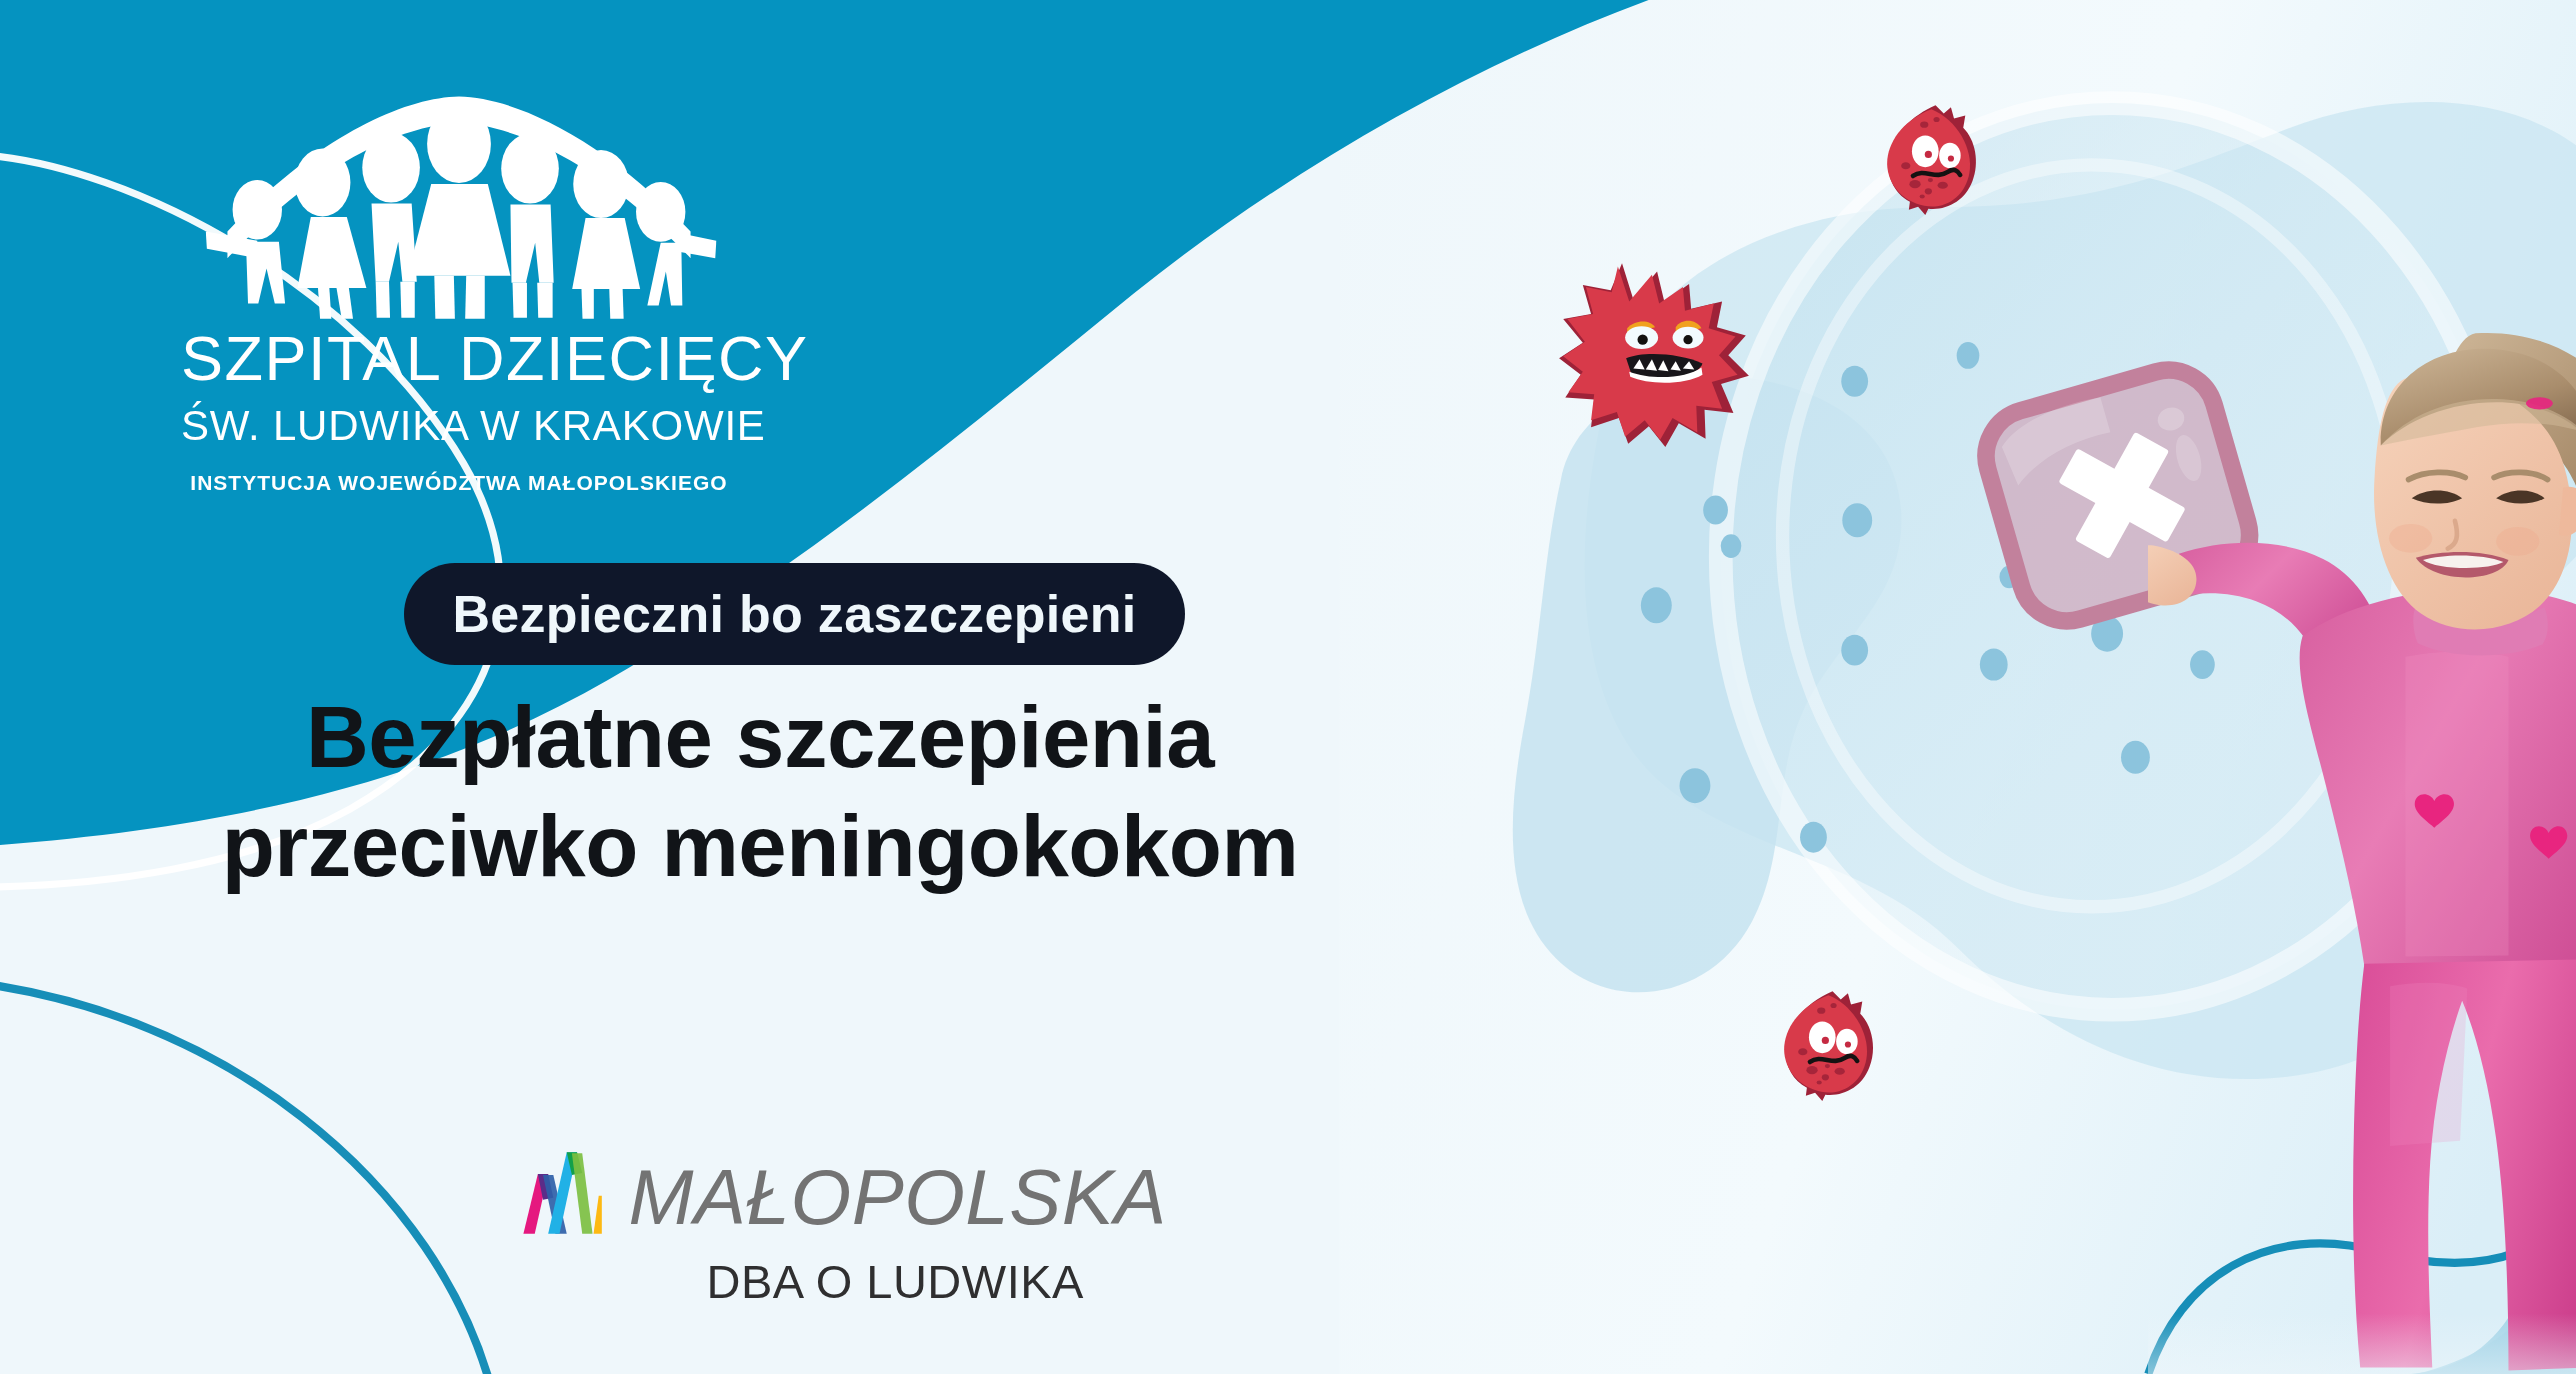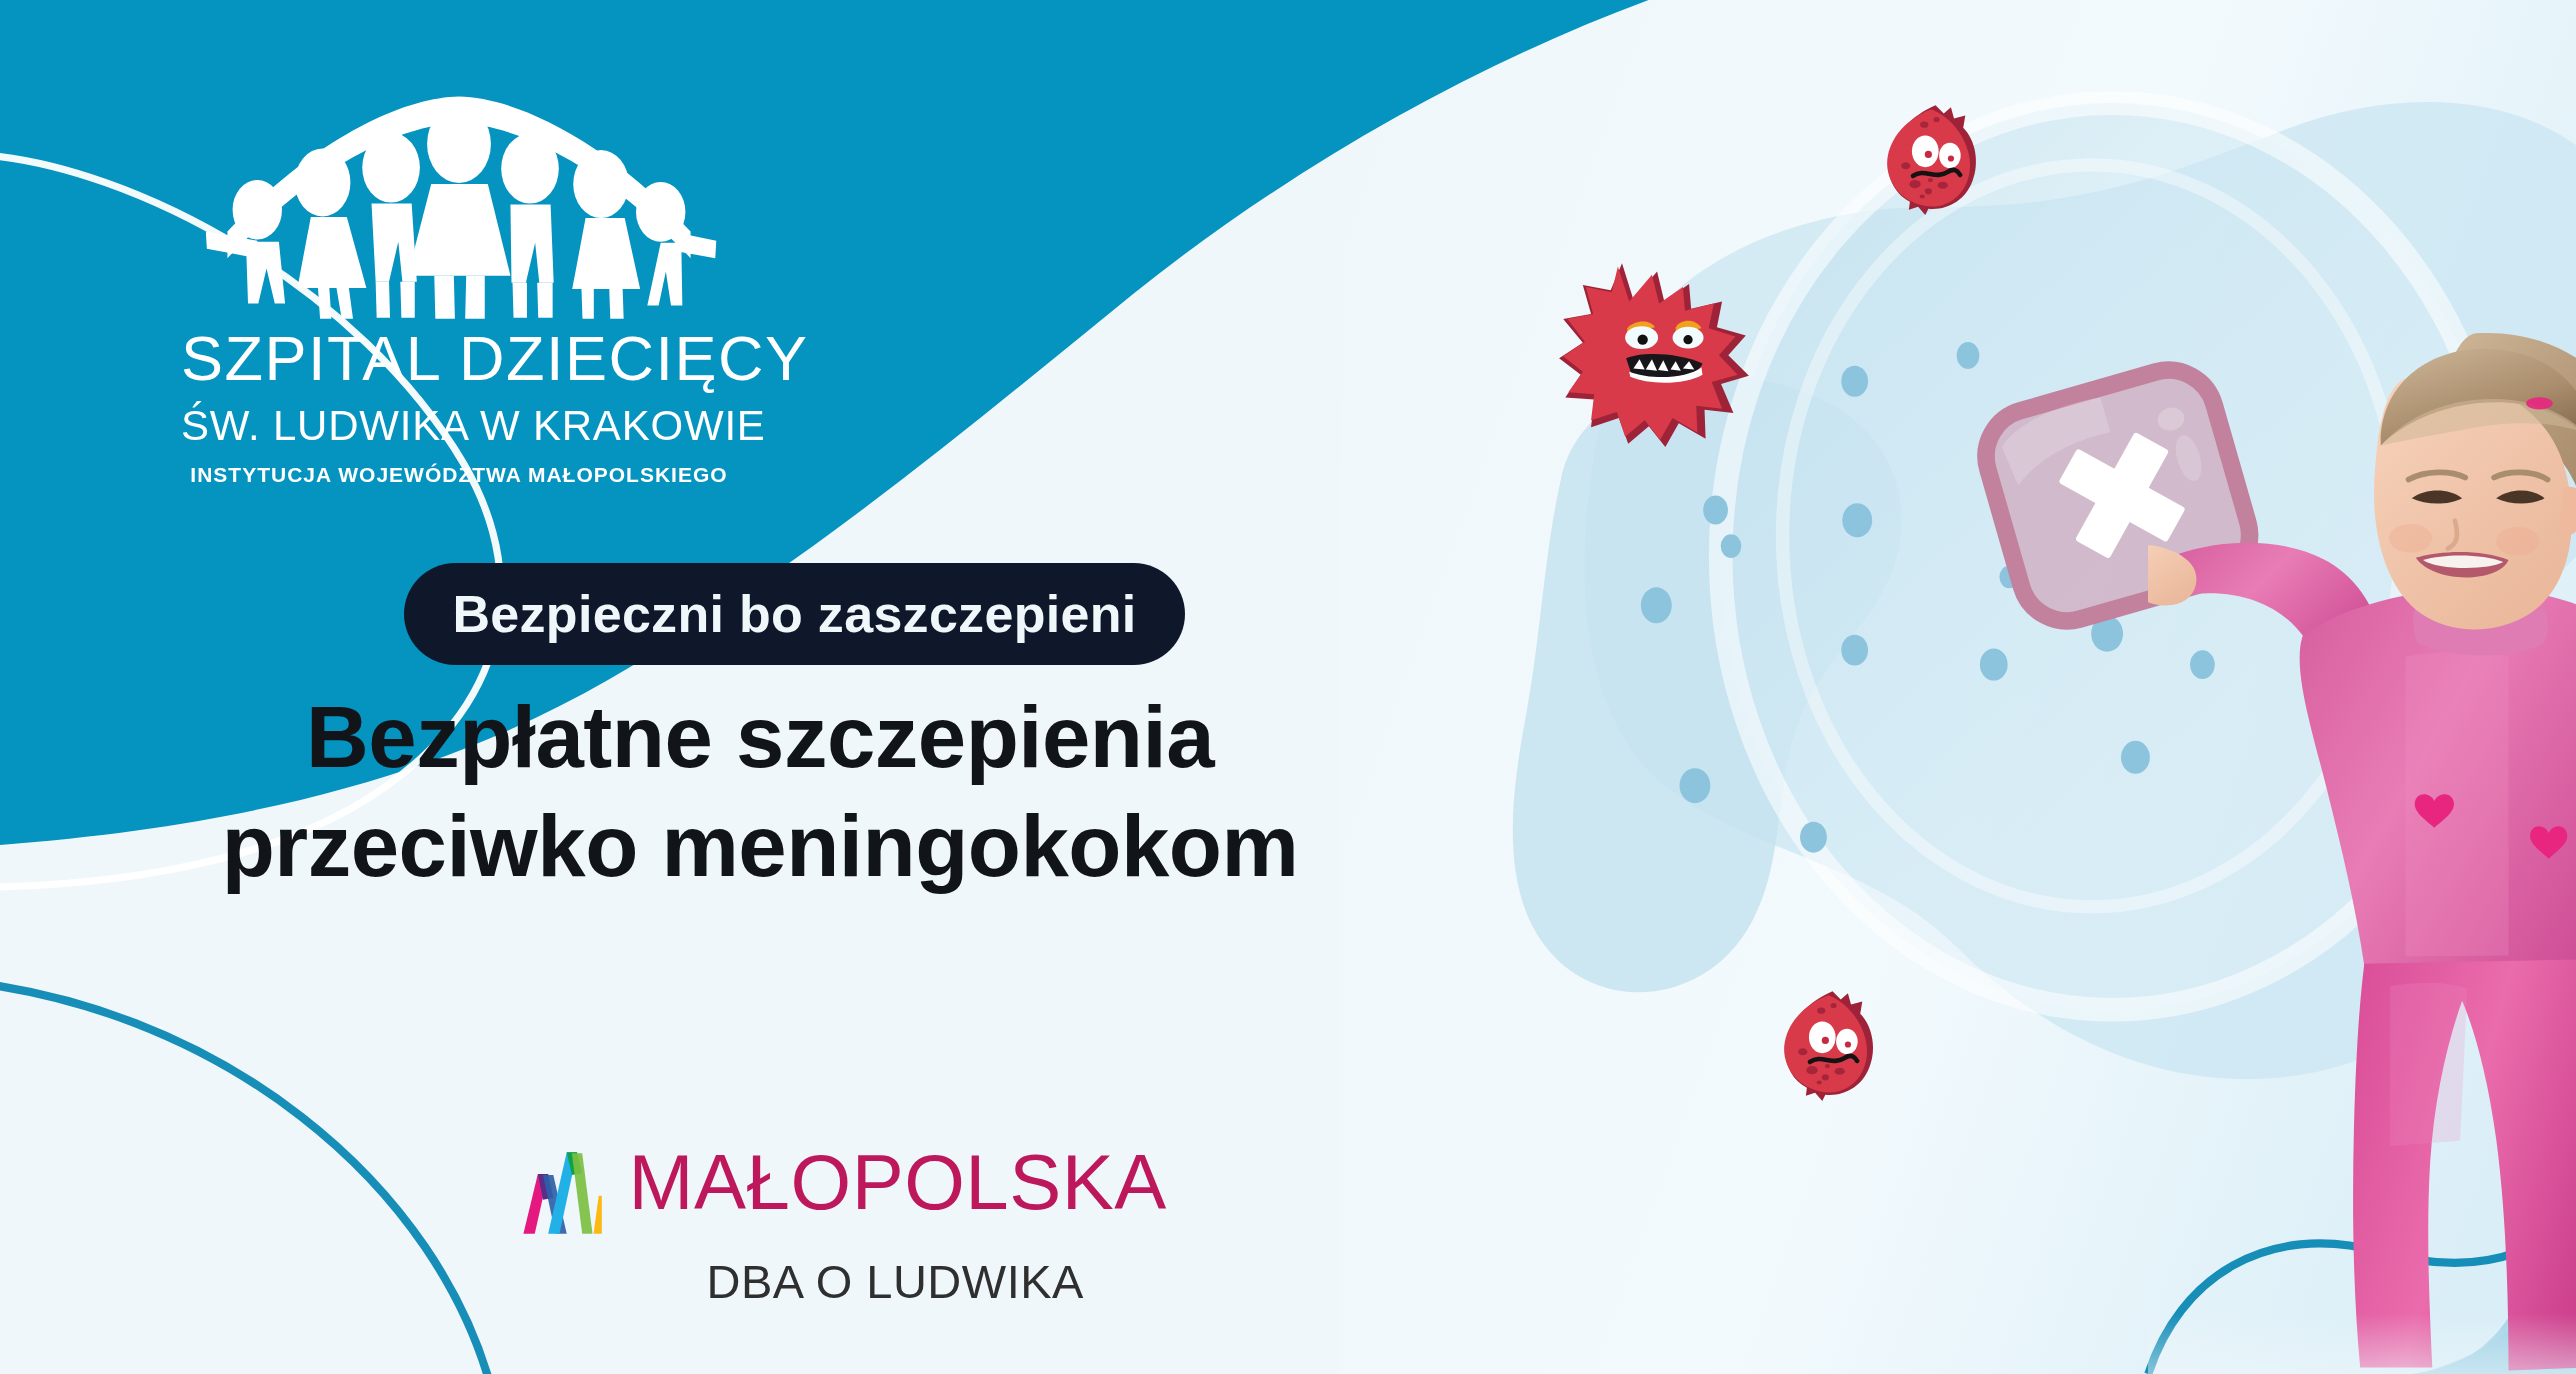--- a/index.html
+++ b/index.html
@@ -24,21 +24,21 @@
     font-size:63px;letter-spacing:1.5px;line-height:1.0;
     font-weight:400;margin-top:3.1px;white-space:nowrap;
     font-family:"Liberation Sans", sans-serif;
   }
   .logo-l2{
     font-size:42px;letter-spacing:0.8px;line-height:1.05;
     font-weight:400;margin-top:14px;white-space:nowrap;
   }
   .logo-l3{
     font-size:21px;letter-spacing:1px;line-height:1.05;
-    font-weight:700;margin-top:16px;white-space:nowrap;
+    font-weight:700;margin-top:24px;white-space:nowrap;
   }
 
   
   #badge-pill{
     position:absolute;left:404px;top:563px;
     height:102px;min-width:781px;
     background:#0f172a;border-radius:51px;
     display:flex;align-items:center;justify-content:center;
     padding:0 36px;box-sizing:border-box;z-index:40;
   }
@@ -57,23 +57,24 @@
     line-height:1.25;letter-spacing:-0.5px;white-space:nowrap;
   }
 
   
   #malopolska-logo{
     position:absolute;left:510px;top:1139px;width:577px;z-index:40;
   }
   #mal-row{display:flex;align-items:flex-start;}
   #mal-mark{width:98px;height:98px;flex:0 0 auto;margin-top:3.1px;}
   #mal-word{
-    color:#be185d;font-size:78px;font-weight:400;
-    letter-spacing:0.5px;line-height:1;margin-left:20.6px;margin-top:4px;
+    color:#737373;font-size:78px;font-weight:400;
+    letter-spacing:0.5px;line-height:1;margin-left:20.6px;margin-top:19px;
     white-space:nowrap;
+    font-style:italic;
   }
   #mal-tag{
     color:#2f2f30;font-size:47px;font-weight:400;letter-spacing:0.5px;
     text-align:right;margin-top:14.4px;white-space:nowrap;padding-right:3.1px;
   }
 
   
   .germ{position:absolute;z-index:30;}
   #germ-large{left:1556px;top:252px;width:196px;height:196px;}
   #germ-small-top{left:1875px;top:98px;width:118px;height:118px;}

